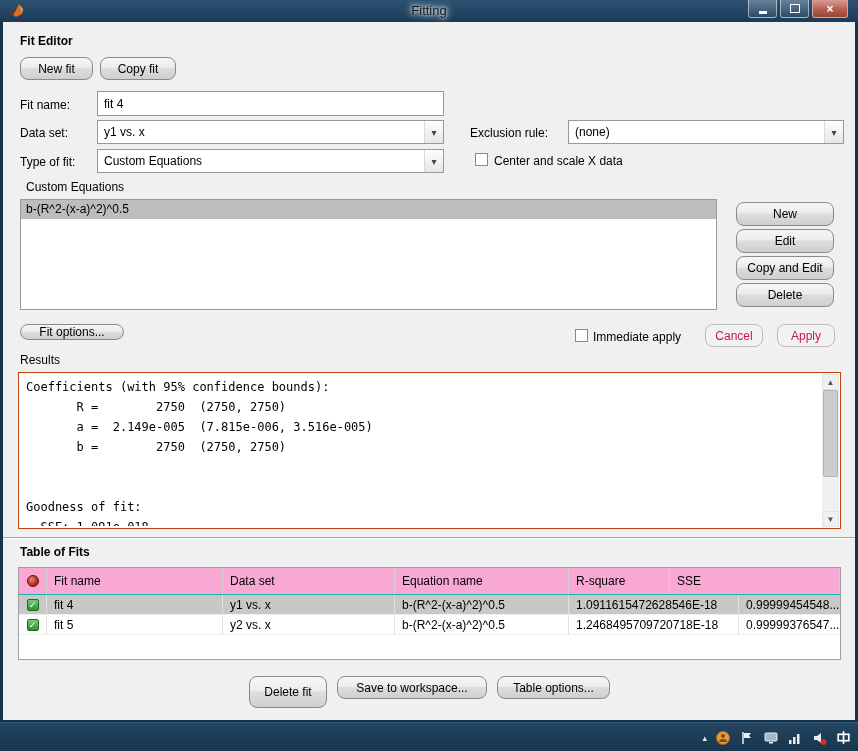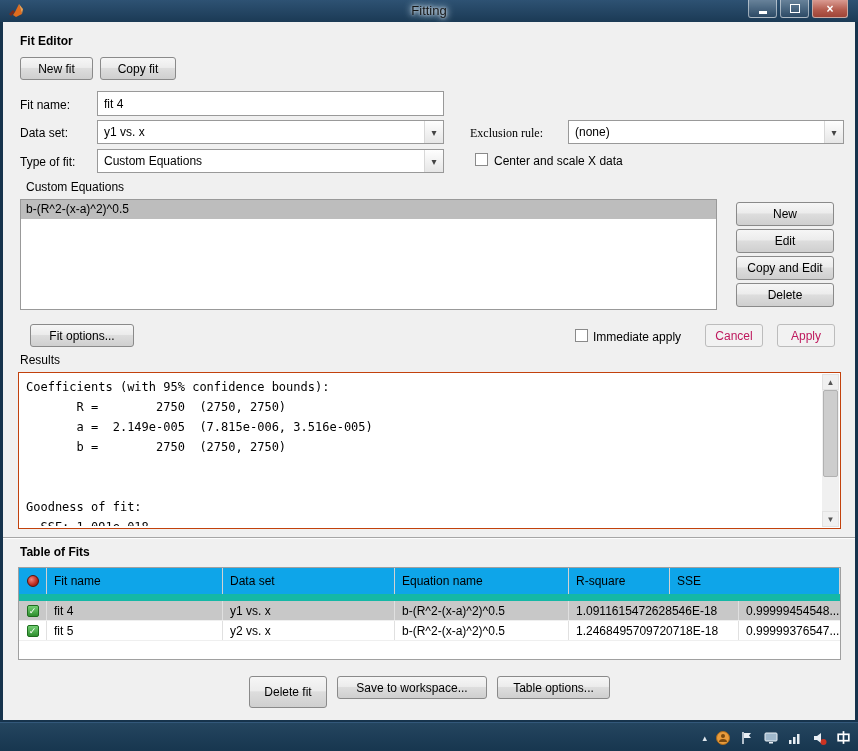--- a/index.html
+++ b/index.html
@@ -13,21 +13,21 @@
   .win-btn{width:27px;height:17px;display:flex;align-items:center;justify-content:center;background:linear-gradient(rgba(255,255,255,.28),rgba(255,255,255,.06));border:1px solid rgba(255,255,255,.5);border-top:none;border-radius:0 0 3px 3px;color:#fff;font-size:12px;line-height:1;}
   .win-btn.close{width:34px;background:linear-gradient(#da9b92,#b35a4c 60%,#9e4437);border-color:#caa9a2;font-weight:bold;}
   .glyph-min{width:8px;height:3px;background:#fff;margin-top:7px;}
   .glyph-max{width:8px;height:7px;border:1px solid #fff;background:transparent;}
 
   .window-body{position:absolute;left:3px;top:22px;width:852px;height:698px;background:#f0f0f0;}
 
   
   .abs-label{position:absolute;white-space:nowrap;}
   .bold{font-weight:bold;}
-  .btn{position:absolute;box-sizing:border-box;display:flex;align-items:center;justify-content:center;background:linear-gradient(#f6f6f6,#ececec 45%,#dddddd 50%,#cfcfcf);border:1px solid #8a8a8a;border-radius:3px;font-size:12px;white-space:nowrap;cursor:default;}
+  .btn{position:absolute;box-sizing:border-box;display:flex;align-items:center;justify-content:center;background:linear-gradient(#f6f6f6,#ececec 45%,#dddddd 50%,#cfcfcf);border:1px solid #8a8a8a;border-radius:8px;font-size:12px;white-space:nowrap;cursor:default;}
   .btn.disabled{background:#f2f2f2;border-color:#bcbcbc;color:#be185d;}
   .text-input{position:absolute;box-sizing:border-box;border:1px solid #999;background:#fff;font:12px "Liberation Sans",sans-serif;padding:0 6px;outline:none;}
   .combo{position:absolute;box-sizing:border-box;border:1px solid #999;background:#fff;display:flex;align-items:center;}
   .combo-value{flex:1;padding-left:6px;overflow:hidden;white-space:nowrap;}
   .combo-btn{width:18px;align-self:stretch;display:flex;align-items:center;justify-content:center;border-left:1px solid #d8d8d8;background:linear-gradient(#fefefe,#e6e6e6);color:#444;font-size:10px;}
   .checkbox{position:absolute;width:13px;height:13px;box-sizing:border-box;background:#fff;border:1px solid #8a8a8a;}
 
   .listbox{position:absolute;box-sizing:border-box;background:#fff;border:1px solid #999;overflow:hidden;}
   .list-item{height:19px;line-height:19px;padding-left:5px;white-space:nowrap;}
   .list-item.selected{background:#bdbdbd;}
@@ -36,21 +36,21 @@
   .results-text{position:absolute;left:7px;top:4px;right:24px;bottom:2px;margin:0;font:12px/20px "DejaVu Sans Mono",monospace;white-space:pre;overflow:hidden;}
   .vscroll{position:absolute;top:1px;right:1px;bottom:1px;width:17px;background:#f0f0f0;display:flex;flex-direction:column;}
   .sb-btn{height:16px;display:flex;align-items:center;justify-content:center;font-size:8px;color:#555;background:#f0f0f0;border:1px solid #e2e2e2;box-sizing:border-box;}
   .sb-track{flex:1;position:relative;}
   .sb-thumb{position:absolute;left:1px;right:1px;top:0;height:72%;background:#cdcdcd;border:1px solid #b1b1b1;border-radius:2px;box-sizing:border-box;}
 
   .divider{position:absolute;height:0;border-top:1px solid #a6a6a6;border-bottom:1px solid #fdfdfd;}
 
   
   .table{position:absolute;box-sizing:border-box;background:#fff;border:1px solid #a0a0a0;display:flex;flex-direction:column;overflow:hidden;}
-  .thead{display:flex;height:26px;background:#0ea5e9;border-bottom:7px solid #14b8a6;flex:0 0 auto;justify-content:space-between;}
+  .thead{display:flex;height:26px;background:#f9a8d4;border-bottom:1px solid #14b8a6;flex:0 0 auto;justify-content:space-between;}
   .trow{display:flex;height:19px;border-bottom:1px solid #efefef;background:#fff;flex:0 0 auto;}
   .trow.selected{background:#c8c8c8;}
   .cell{box-sizing:border-box;padding:0 7px;display:flex;align-items:center;overflow:hidden;white-space:nowrap;border-right:1px solid #e0e0e0;}
   .thead .cell{border-right:1px solid #d2d2d2;}
   .c0{width:28px;justify-content:center;padding:0;}
   .c1{width:176px;}.c2{width:172px;}.c3{width:174px;}.c4{width:170px;}
   .c5{flex:1;border-right:none;}
   .fit-icon{width:12px;height:12px;background:linear-gradient(#74cf74,#2f8f2f);border:1px solid #1e6e1e;color:#fff;font-size:9px;line-height:11px;text-align:center;border-radius:2px;box-sizing:border-box;}
   .plot-icon{width:12px;height:12px;border-radius:50%;background:radial-gradient(circle at 35% 35%,#f0837b,#bb2a1e 60%,#7d170e);border:1px solid #58110a;box-sizing:border-box;}
 
@@ -96,21 +96,21 @@
 
     <div class="abs-label" style="left:17px;top:76px;">Fit name:</div>
     <input class="text-input" style="left: 94px; top: 69px; width: 347px; height: 25px;" value="fit 4">
 
     <div class="abs-label" style="left:17px;top:104px;">Data set:</div>
     <div class="combo" style="left:94px;top:98px;width:347px;height:24px;">
       <span class="combo-value">y1 vs. x</span>
       <span class="combo-btn">▾</span>
     </div>
 
-    <div class="abs-label" style="left:467px;top:104px;font-family:Liberation Serif, serif;">Exclusion rule:</div>
+    <div class="abs-label" style="left:467px;top:104px;">Exclusion rule:</div>
     <div class="combo" style="left:565px;top:98px;width:276px;height:24px;">
       <span class="combo-value">(none)</span>
       <span class="combo-btn">▾</span>
     </div>
 
     <div class="abs-label" style="left:17px;top:133px;">Type of fit:</div>
     <div class="combo" style="left:94px;top:127px;width:347px;height:24px;">
       <span class="combo-value">Custom Equations</span>
       <span class="combo-btn">▾</span>
     </div>
@@ -120,21 +120,21 @@
 
     <div class="abs-label" style="left:23px;top:158px;">Custom Equations</div>
     <div class="listbox" style="left:17px;top:177px;width:697px;height:111px;">
       <div class="list-item selected">b-(R^2-(x-a)^2)^0.5</div>
     </div>
     <div class="btn" style="left:733px;top:180px;width:98px;height:24px;">New</div>
     <div class="btn" style="left:733px;top:207px;width:98px;height:24px;">Edit</div>
     <div class="btn" style="left:733px;top:234px;width:98px;height:24px;">Copy and Edit</div>
     <div class="btn" style="left:733px;top:261px;width:98px;height:24px;">Delete</div>
 
-    <div class="btn" style="left:27px;top:302px;width:104px;height:23px;text-align:right;">Fit options...</div>
+    <div class="btn" style="left:17px;top:302px;width:104px;height:16px;text-align:right;">Fit options...</div>
     <span class="checkbox" style="left:572px;top:307px;"></span>
     <div class="abs-label" style="left:590px;top:308px;text-align:right;">Immediate apply</div>
     <div class="btn disabled" style="left:702px;top:302px;width:58px;height:23px;">Cancel</div>
     <div class="btn disabled" style="left:774px;top:302px;width:58px;height:23px;">Apply</div>
 
     <div class="abs-label" style="left:17px;top:331px;">Results</div>
     <div class="results-box" style="left:15px;top:350px;width:823px;height:157px;">
       <pre class="results-text">Coefficients (with 95% confidence bounds):
        R =        2750  (2750, 2750)
        a =  2.149e-005  (7.815e-006, 3.516e-005)

